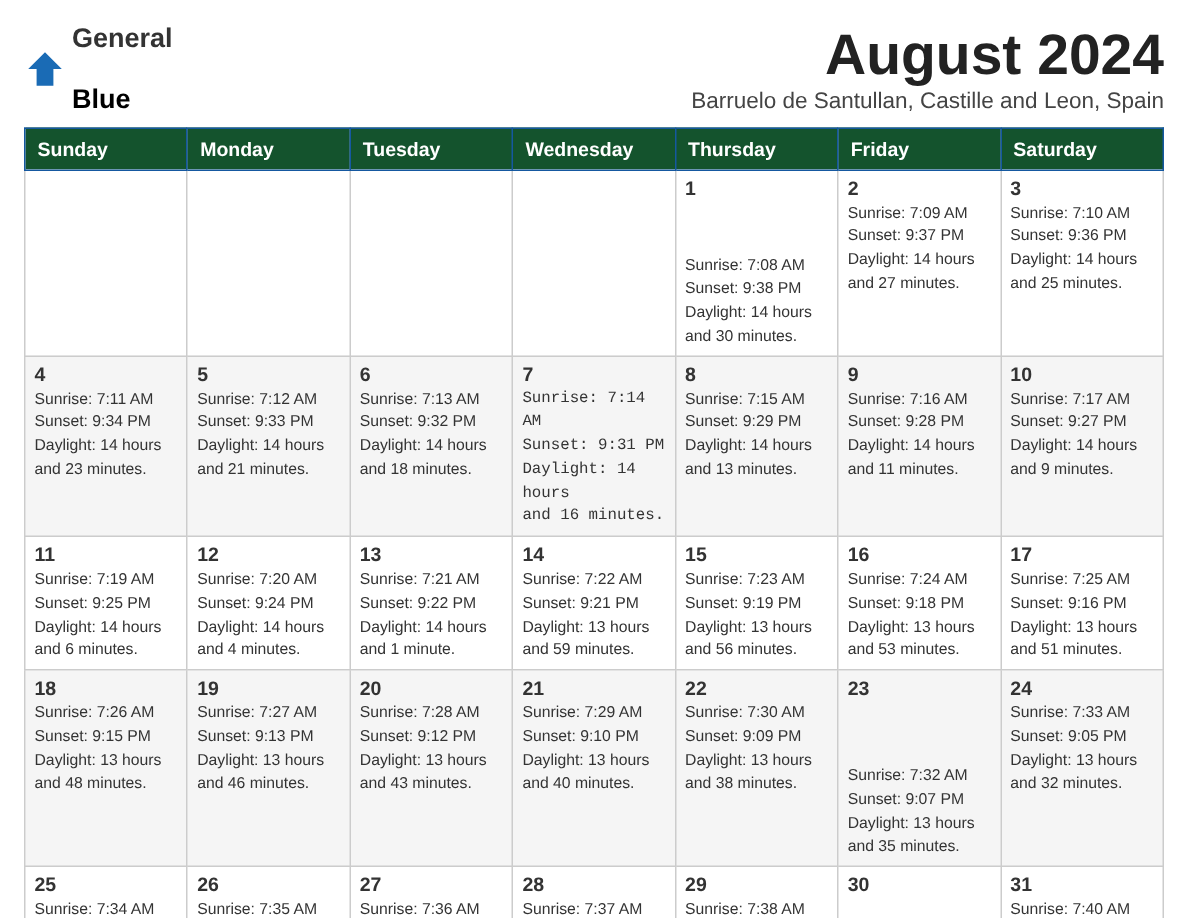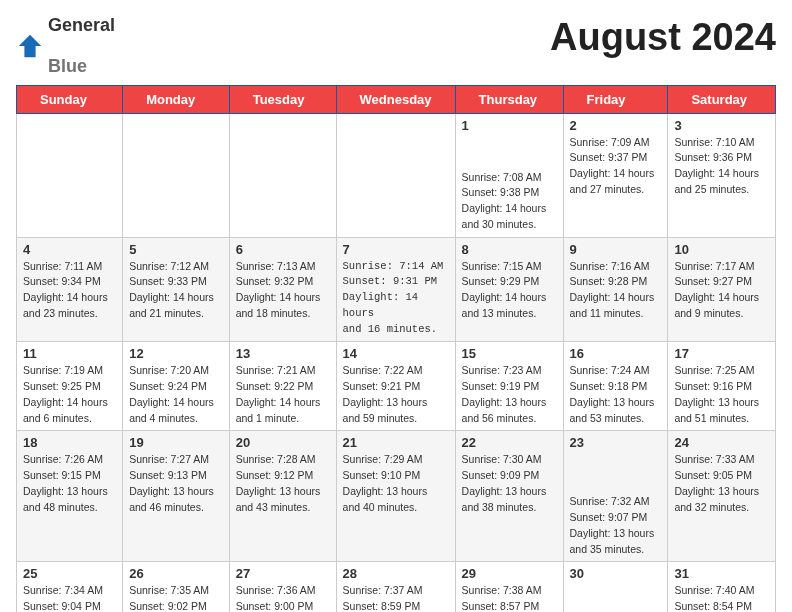--- a/index.html
+++ b/index.html
@@ -28,21 +28,21 @@
       gap: 21px;
     }
     .logo-general {
       font-size: 18px;
       font-weight: bold;
       color: #333;
     }
     .logo-blue {
       font-size: 18px;
       font-weight: bold;
-      color: #737373;
+      color: #000000;
     }
     .logo-icon {
       width: 28px;
       height: 28px;
     }
     .title-section {
       text-align: right;
     }
     .calendar-title {
       font-size: 38px;
@@ -52,24 +52,24 @@
     .calendar-subtitle {
       font-size: 15px;
       color: #444;
     }
     .calendar-table {
       width: 100%;
       border-collapse: collapse;
       border: 1px solid #ccc;
     }
     .calendar-table th {
-      background-color: #ef4444;
+      background-color: #14532d;
       color: #fff;
       text-align: left;
-      padding: 6px 23px;
+      padding: 6px 8px;
       font-size: 13px;
       border: 1px solid #1558a0;
     }
     .calendar-table td {
       width: calc(100%/7);
       vertical-align: top;
       padding: 4px 6px;
       border: 1px solid #ccc;
       background: #fff;
       min-height: 80px;
@@ -102,20 +102,21 @@
     <svg class="logo-icon" viewBox="0 0 40 40" xmlns="http://www.w3.org/2000/svg">
       <polygon points="20,4 36,20 28,20 28,36 12,36 12,20 4,20" fill="#1a6bb5"></polygon>
     </svg>
     <div class="logo-text">
       <span class="logo-general">General</span>
       <span class="logo-blue">Blue</span>
     </div>
   </div>
   <div class="title-section">
     <div class="calendar-title">August 2024</div>
+    <div class="calendar-subtitle">Barruelo de Santullan, Castille and Leon, Spain</div>
   </div>
 </div>
 
 <table class="calendar-table">
   <thead>
     <tr>
     <th>Sunday</th>
         <th>Monday</th>
         <th>Tuesday</th>
         <th>Wednesday</th>

